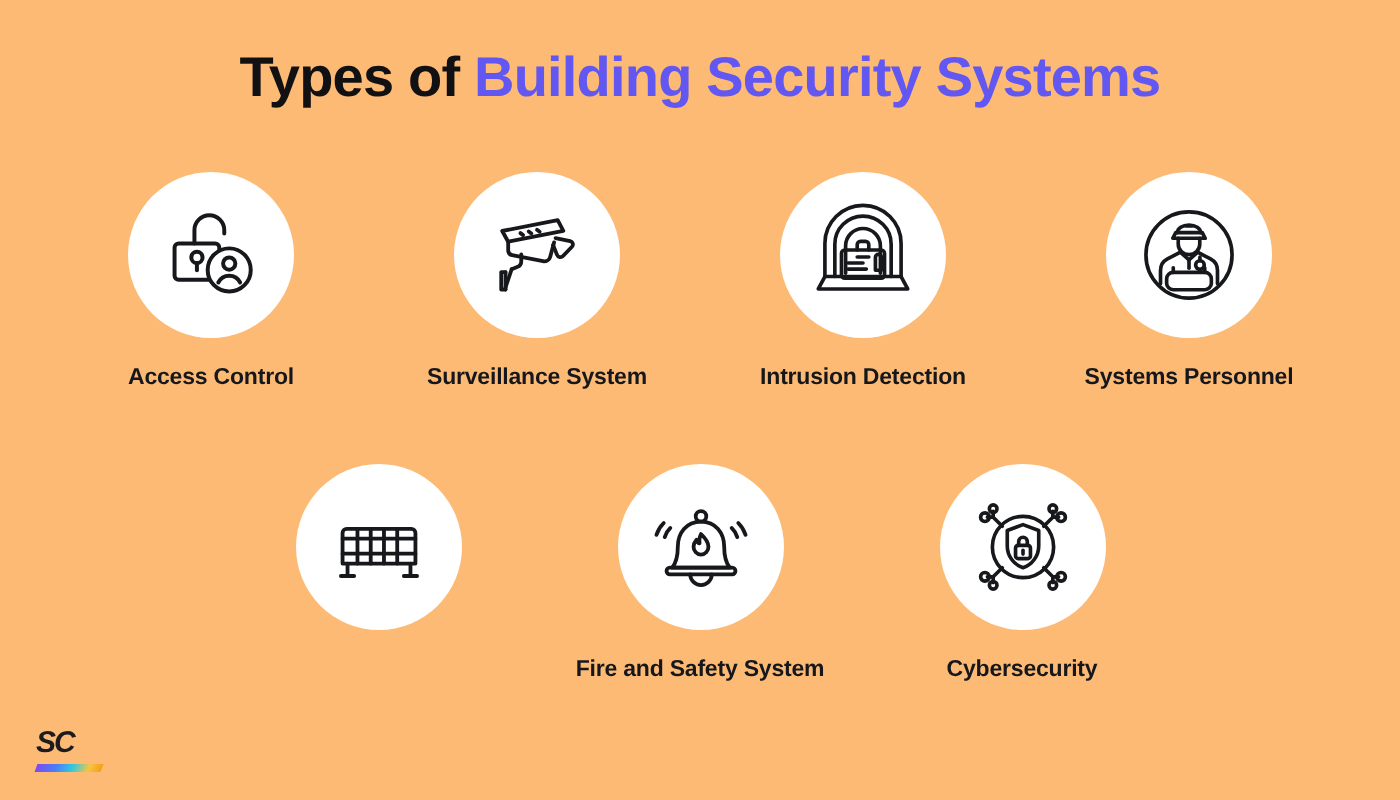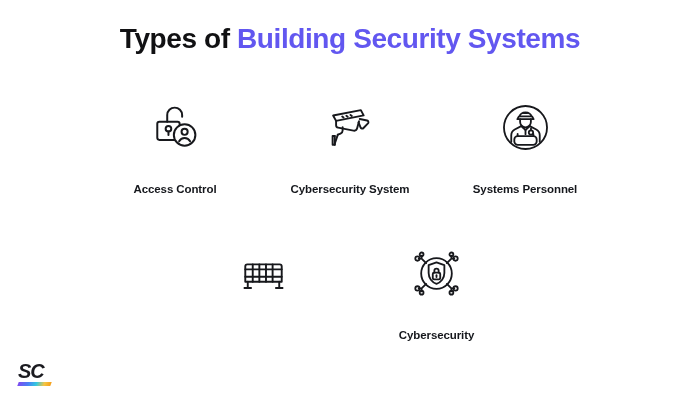--- a/index.html
+++ b/index.html
@@ -13,21 +13,21 @@
   body {
     background: #e7eaf6;
     font-family: "Liberation Sans", sans-serif;
     position: relative;
   }
 
   .canvas {
     position: relative;
     width: 700px;
     height: 400px;
-    background: #ffffff;
+    background: #fdba74;
   }
 
   
   .title {
     position: absolute;
     top: 22px;
     left: 0;
     width: 700px;
     text-align: center;
     font-size: 28px;
@@ -38,21 +38,20 @@
   }
   .title-dark { color: #111113; }
   .title-accent { color: #6257f0; }
 
   
   .row {
     position: absolute;
     display: flex;
     justify-content: center;
     width: 700px;
-    gap: 12px;
   }
   .row-1 { top: 86px; left: 0; }
   .row-2 { top: 232px; left: 0; }
 
   .item {
     width: 163px;
     display: flex;
     flex-direction: column;
     align-items: center;
   }
@@ -85,21 +84,21 @@
   }
 
   
   .logo {
     position: absolute;
     left: 18px;
     bottom: 14px;
     width: 34px;
   }
   .logo-text {
-    font-size: 20px;
+    font-size: 15px;
     font-weight: bold;
     font-style: italic;
     color: #1b1b20;
     letter-spacing: -1px;
     line-height: 17px;
   }
   .logo-bar {
     margin-top: 2px;
     width: 33px;
     height: 4px;
@@ -139,23 +138,38 @@
           <path d="M11 17.5 44.5 11l3.4 6.4L14.6 24z"></path>
           <path d="M14.6 24v5.2c0 1.4 1 2.6 2.4 2.9l18.6 3.6c2 .4 3.9-.8 4.4-2.7l2.3-8.6"></path>
           <path d="M43.2 21.8 52 23.6c1.6.3 2.2 2.2 1.1 3.4l-5.4 5.6c-1.1 1.2-3 .8-3.6-.7l-2.4-6"></path>
           <path d="M22.5 31.6v4.1c0 1.6-1 3-2.5 3.6l-3.3 1.3"></path>
           <path d="M16.7 40.6 13 51.5"></path>
           <path d="M13 42.3v10.6"></path>
           <path d="M13 42.3h-2.6v10.6H13"></path>
           <path d="M22 18.8l1.6 1.2M27 17.8l1.6 1.2M32 16.8l1.6 1.2"></path>
         </svg>
       </div>
-      <div class="item-label">Cybersecurity System</div>
-    </div>
-
+      <div class="item-label">Surveillance System</div>
+    </div>
+
+    <div class="item">
+      <div class="icon-circle">
+        <svg viewBox="0 0 64 64" fill="none" stroke="#17181c" stroke-width="2.2" stroke-linecap="round" stroke-linejoin="round">
+          <path d="M9 45V25a23 23 0 0 1 46 0v20"></path>
+          <path d="M15 45V25.5a17 17 0 0 1 34 0V45"></path>
+          <path d="M21.5 43V26.5a10.5 10.5 0 0 1 21 0V43"></path>
+          <rect x="19" y="29" width="26" height="17" rx="2"></rect>
+          <path d="M28.5 29v-3.2a2 2 0 0 1 2-2h3a2 2 0 0 1 2 2V29"></path>
+          <path d="M23 40.5h11M23 36.8h9M28.5 33.2h7"></path>
+          <path d="M39.5 33.4c0-1 .8-1.8 1.8-1.8s1.8.8 1.8 1.8v7.8h-3.6z"></path>
+          <path d="M9 45h46l4 7.5H5z"></path>
+        </svg>
+      </div>
+      <div class="item-label">Intrusion Detection</div>
+    </div>
 
     <div class="item">
       <div class="icon-circle">
         <svg viewBox="0 0 64 64" fill="none" stroke="#17181c" stroke-width="2.2" stroke-linecap="round" stroke-linejoin="round">
           <circle cx="32" cy="32" r="26"></circle>
           <path d="M24 18.5h16l1.8 3.4H22.2z"></path>
           <path d="M25 18.5c0-2.5 3-4.6 7-4.6s7 2.1 7 4.6"></path>
           <path d="M30 14.5h4"></path>
           <path d="M25.5 21.9v3.4a6.5 6.5 0 0 0 13 0v-3.4"></path>
           <path d="M26.8 30.3 32 35l5.2-4.7"></path>
@@ -181,20 +195,34 @@
         <svg viewBox="0 0 64 64" fill="none" stroke="#17181c" stroke-width="2.3" stroke-linecap="round" stroke-linejoin="round">
           <path d="M10 23.5c0-1.4 1.1-2.5 2.5-2.5h39c1.4 0 2.5 1.1 2.5 2.5V42H10z"></path>
           <path d="M10 27h44M10 36h44"></path>
           <path d="M19 21v21M27 21v21M35 21v21M43 21v21"></path>
           <path d="M13 42v7M51 42v7"></path>
           <path d="M9 49.5h8M47 49.5h8"></path>
         </svg>
       </div>
     </div>
 
+    <div class="item">
+      <div class="icon-circle">
+        <svg viewBox="0 0 64 64" fill="none" stroke="#17181c" stroke-width="2.3" stroke-linecap="round" stroke-linejoin="round">
+          <circle cx="32" cy="13.5" r="3.2"></circle>
+          <path d="M32 16.7c-8.8 0-14 6.8-14 15.2 0 5.5-1.3 10-3.4 12.6h34.8C47.3 41.9 46 37.4 46 31.9c0-8.4-5.2-15.2-14-15.2z"></path>
+          <path d="M13.2 44.5h37.6c1.1 0 2 .9 2 2s-.9 2-2 2H13.2c-1.1 0-2-.9-2-2s.9-2 2-2z"></path>
+          <path d="M25.5 48.5c0 3.6 2.9 6.5 6.5 6.5s6.5-2.9 6.5-6.5"></path>
+          <path d="M32 24.2c2.8 2.6 4.5 5 4.5 7.6 0 2.6-2 4.8-4.5 4.8s-4.5-2.2-4.5-4.8c0-1.6.8-3 1.8-4.2.3 1.2 1 2 1.8 2.2-.4-2 .1-4 .9-5.6z"></path>
+          <path d="M13.5 20.5a13 13 0 0 0-3.4 5.5M9.5 17.5a17.5 17.5 0 0 0-4.4 7.2"></path>
+          <path d="M50.5 20.5a13 13 0 0 1 3.4 5.5M54.5 17.5a17.5 17.5 0 0 1 4.4 7.2"></path>
+        </svg>
+      </div>
+      <div class="item-label">Fire and Safety System</div>
+    </div>
 
     <div class="item">
       <div class="icon-circle">
         <svg viewBox="0 0 64 64" fill="none" stroke="#17181c" stroke-width="2.2" stroke-linecap="round" stroke-linejoin="round">
           <circle cx="32" cy="32" r="18.5"></circle>
           <path d="M32 18.5 22.5 22v9.4c0 6 4 11.4 9.5 13.1 5.5-1.7 9.5-7.1 9.5-13.1V22z"></path>
           <rect x="27.5" y="31" width="9" height="8" rx="1.6"></rect>
           <path d="M29.4 31v-2.3a2.6 2.6 0 0 1 5.2 0V31"></path>
           <path d="M32 34v2.3"></path>
           <path d="M19.5 19.5 14 14M14 14h-3.5M14 14v-3.5"></path>

